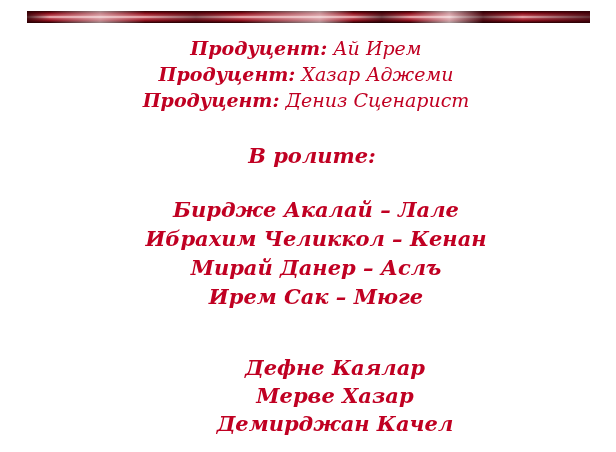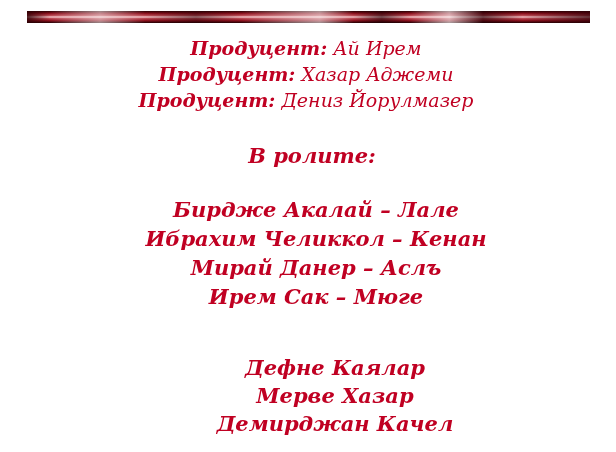--- a/index.html
+++ b/index.html
@@ -86,21 +86,21 @@
 </head>
 <body>
 
 <div class="slide">
 
   <div class="bar"></div>
 
   <div class="block credits">
     <div class="line"><span class="lbl">Продуцент:</span> <span class="val">Ай Ирем</span></div>
     <div class="line"><span class="lbl">Продуцент:</span> <span class="val">Хазар Аджеми</span></div>
-    <div class="line"><span class="lbl">Продуцент:</span> <span class="val">Дениз Йорулмазер</span></div>
+    <div class="line"><span class="lbl">Продуцент:</span> <span class="val">Дениз Сценарист</span></div>
   </div>
 
   <div class="block heading">В ролите:</div>
 
   <div class="block cast">
     <div class="line">Бирдже Акалай – Лале</div>
     <div class="line">Ибрахим Челиккол – Кенан</div>
     <div class="line">Мирай Данер – Аслъ</div>
     <div class="line">Ирем Сак – Мюге</div>
   </div>

